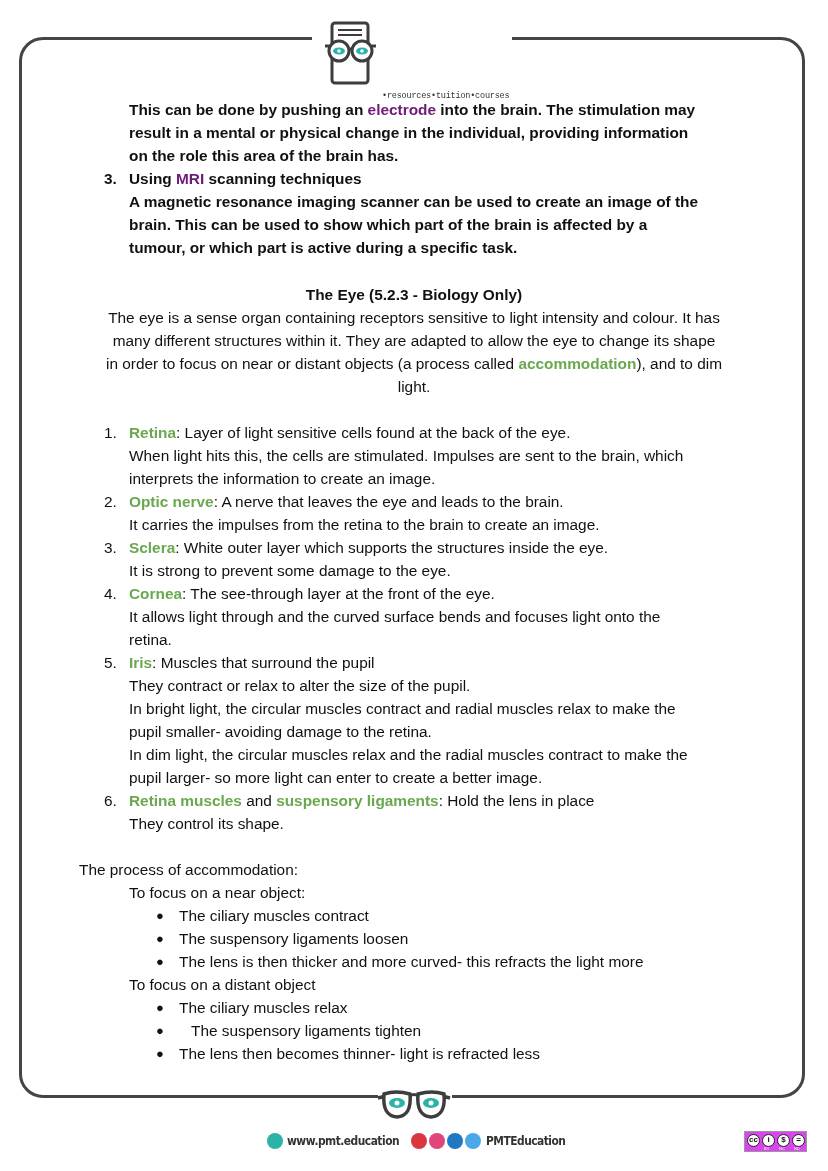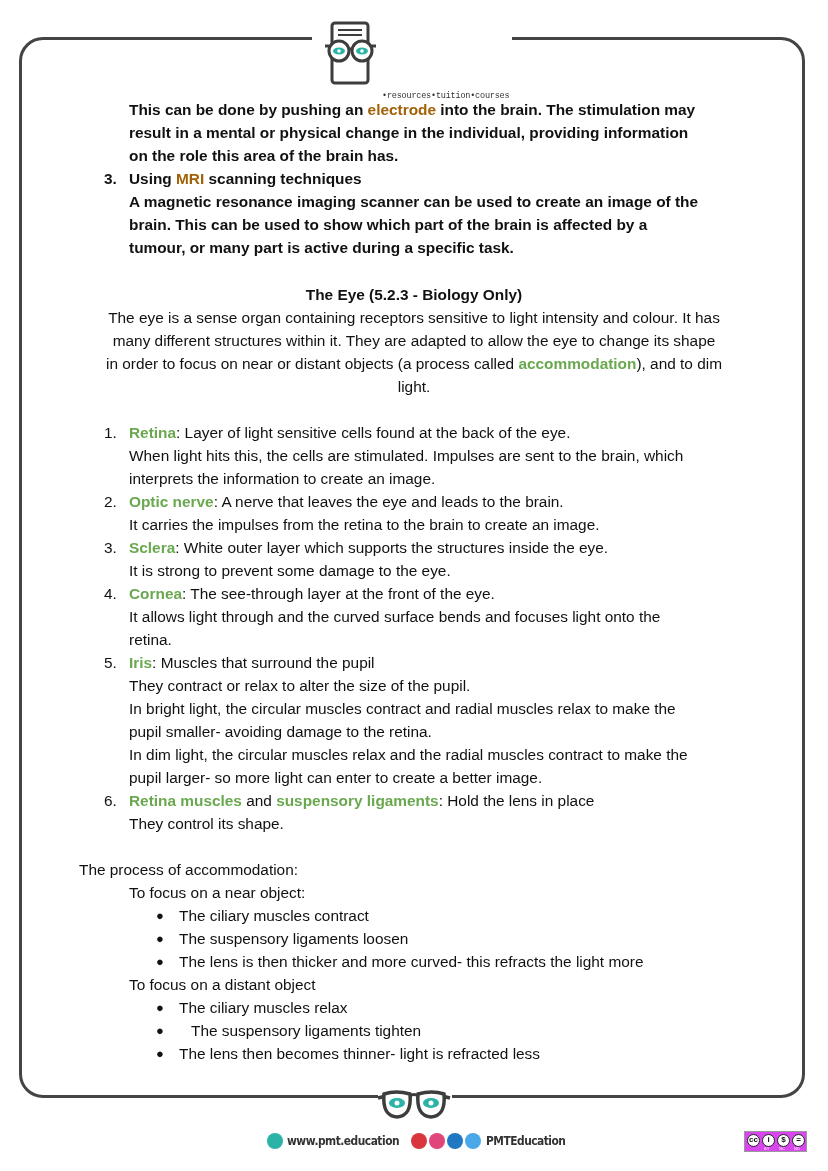--- a/index.html
+++ b/index.html
@@ -11,21 +11,21 @@
   .logo { position:absolute; left:322px; top:18px; width:190px; height:72px; }
   .logo .pmt { position:absolute; left:60px; top:-6px; font-size:58px; color:#3d3d3d;
                font-family:"DejaVu Sans", sans-serif; font-weight:300; letter-spacing:-1px; line-height:70px; }
   .logo .tag { position:absolute; left:60px; top:57px; font-size:8.5px; color:#333;
                font-family:Liberation Mono, monospace; letter-spacing:-0.2px;margin-top:16px; }
   .bottom-mask { position:absolute; left:378px; top:1090px; width:74px; height:30px; background:#fff; }
   .glasses-bottom { position:absolute; left:376px; top:1086px; }
   .content { position:absolute; left:0; top:0; width:828px; }
   .line { position:absolute; font-size:15.4px; line-height:23px; white-space:nowrap; }
   .bold { font-weight:bold; }
-  .g { color:#a16207; }
+  .g { color:#701a75; }
   .gb { color:#6aa84f; font-weight:bold; }
   .center { left:0; width:828px; text-align:center; }
   .num { position:absolute; font-size:15.4px; line-height:23px; }
   .bullet { position:absolute; font-size:13px; line-height:23px; }
   .footer { position:absolute; top:1131px; height:22px; font-family:"DejaVu Sans", sans-serif; }
   .footer .txt { position:absolute; top:2px; font-size:13px; color:#333; font-weight:bold; letter-spacing:-0.6px; transform:scaleX(0.82); transform-origin:left; white-space:nowrap; }
   .dot { position:absolute; top:2px; width:16px; height:16px; border-radius:50%; }
   .cc { position:absolute; left:744px; top:1131px; width:63px; height:21px; background:#d946ef; border:1px solid #999; box-sizing:border-box; }
   .cc .c { position:absolute; top:2px; width:13px; height:13px; border-radius:50%; background:#fff; border:1.5px solid #222; box-sizing:border-box; font-size:8px; line-height:10px; text-align:center; font-weight:bold; color:#111; }
   .cc .lbl { position:absolute; top:14px; font-size:4px; color:#fff; }
@@ -61,21 +61,21 @@
   </div>
   <div class="line bold" style="left:129px;top:121px">result in a mental or physical change in the individual, providing information</div>
   <div class="line bold" style="left:129px;top:144px">on the role this area of the brain has.</div>
 
   <div class="num bold" style="left:104px;top:167px">3.</div>
   <div class="line bold" style="left:129px;top:167px">
     <span>Using </span><span class="g">MRI</span><span> scanning techniques</span>
   </div>
   <div class="line bold" style="left:129px;top:190px">A magnetic resonance imaging scanner can be used to create an image of the</div>
   <div class="line bold" style="left:129px;top:213px">brain. This can be used to show which part of the brain is affected by a</div>
-  <div class="line bold" style="left:129px;top:236px">tumour, or many part is active during a specific task.</div>
+  <div class="line bold" style="left:129px;top:236px">tumour, or which part is active during a specific task.</div>
 
   <div class="line bold center" style="top:283px">The Eye (5.2.3 - Biology Only)</div>
   <div class="line center" style="top:306px">The eye is a sense organ containing receptors sensitive to light intensity and colour. It has</div>
   <div class="line center" style="top:329px">many different structures within it. They are adapted to allow the eye to change its shape</div>
   <div class="line center" style="top:352px">
     <span>in order to focus on near or distant objects (a process called </span><span class="gb">accommodation</span><span>), and to dim</span>
   </div>
   <div class="line center" style="top:375px">light.</div>
 
   <div class="num" style="left:104px;top:421px">1.</div>

